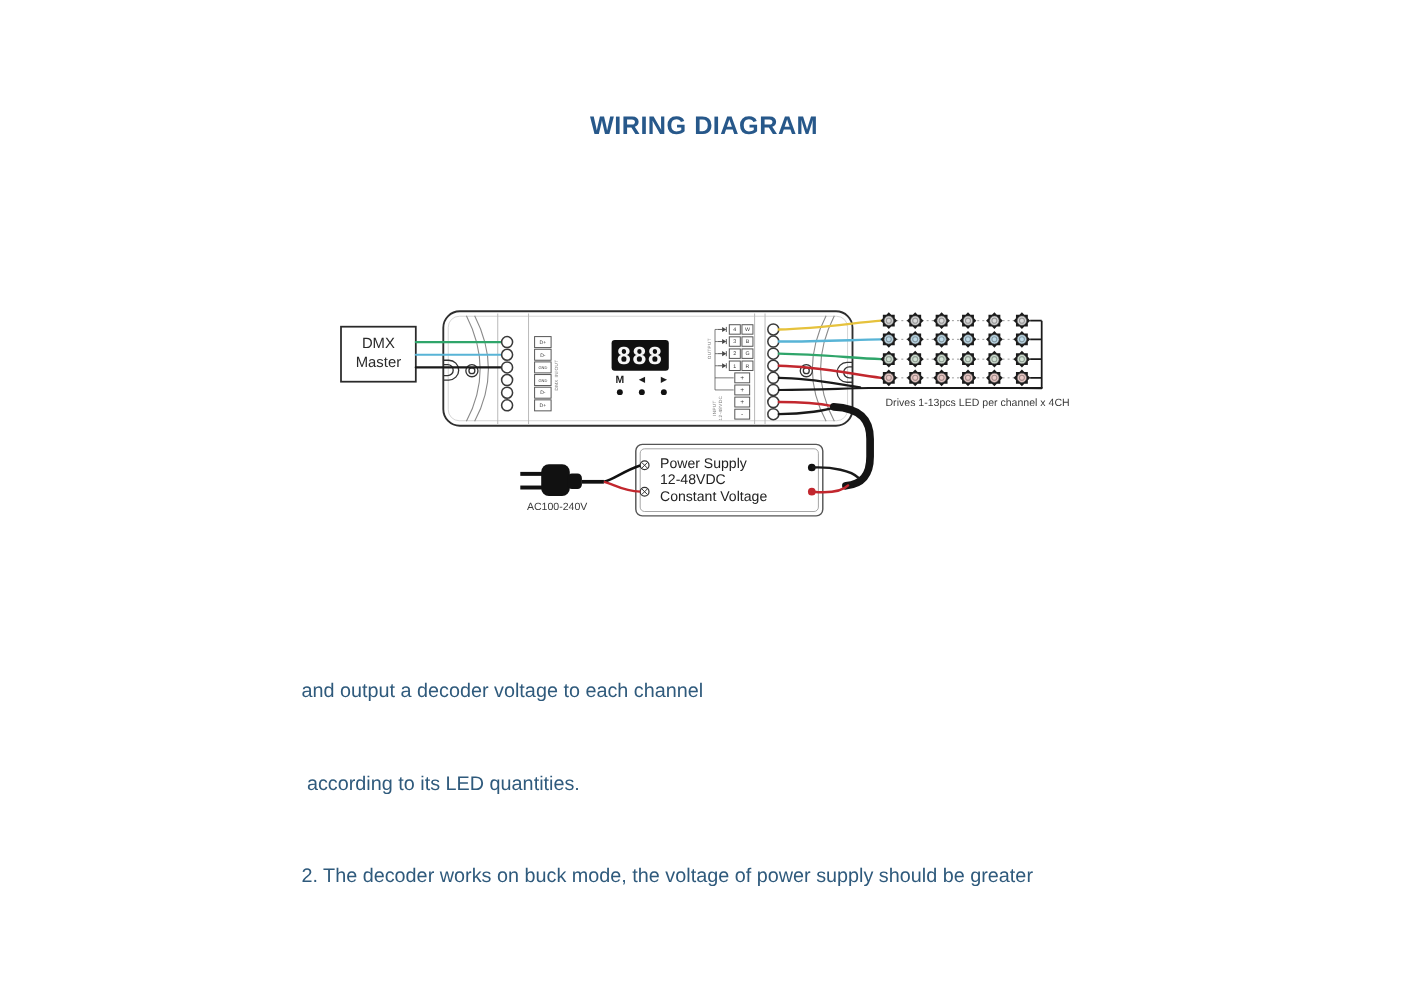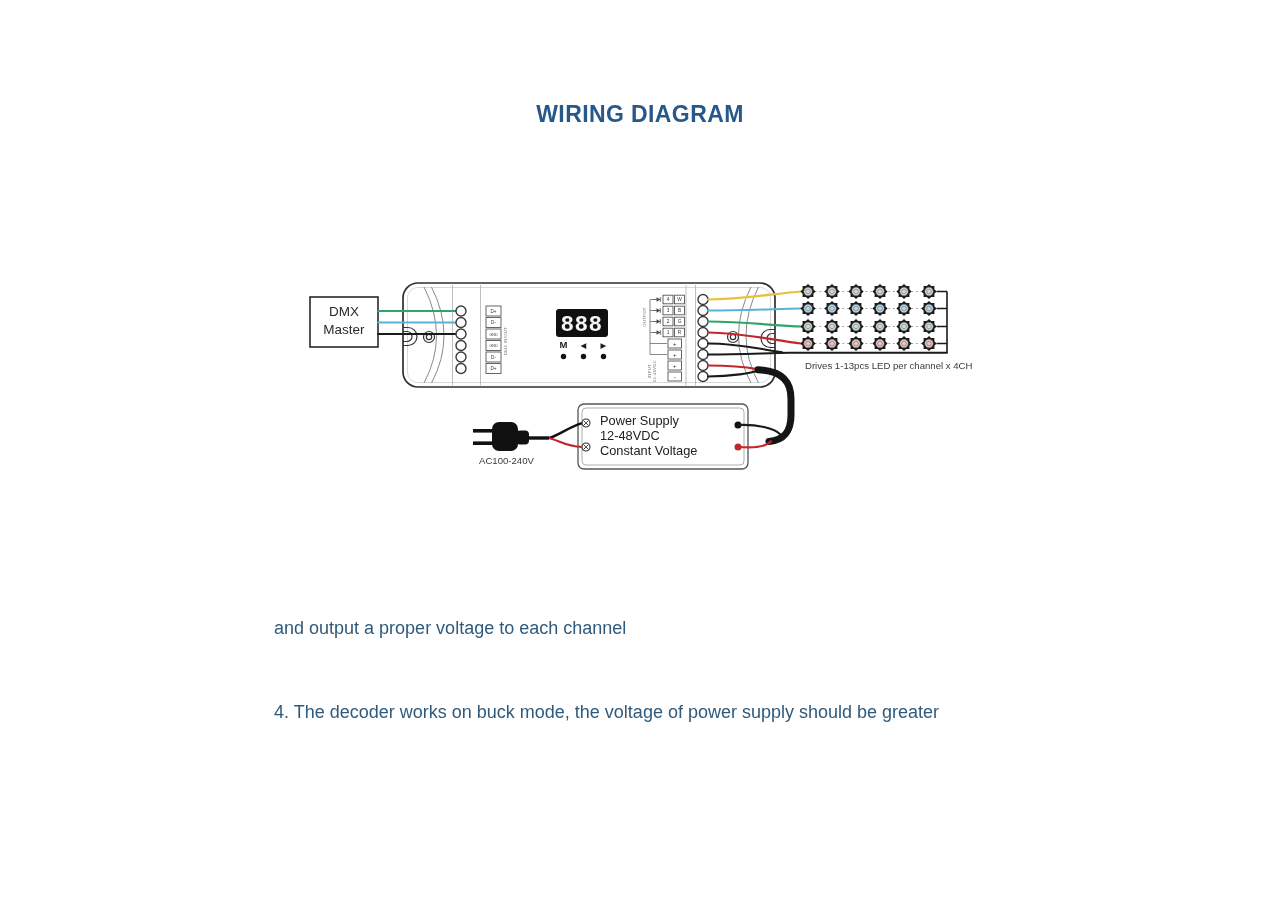--- a/index.html
+++ b/index.html
@@ -263,18 +263,19 @@
         <circle cx="929" cy="343.5" r="2.3" fill="none" stroke="rgba(0,0,0,.3)" stroke-width="1"></circle>
         <path d="M708,365.5 C728,365.5 746,367 757,369.2" fill="none" stroke="#c2272e" stroke-width="2.2" stroke-linecap="round"></path>
         <path d="M708,376.5 C732,376.5 752,372.8 758,370.4" fill="none" stroke="#1a1a1a" stroke-width="2.2" stroke-linecap="round"></path>
         <path d="M758,369.8 C784,371 791,383 791,399 L791,415 C791,432.5 783.5,440 769,441.6" fill="none" stroke="#151515" stroke-width="7" stroke-linecap="round"></path>
         <path d="M739,425 C757,424.3 774,428 780.5,434.5" fill="none" stroke="#1a1a1a" stroke-width="2.2" stroke-linecap="round"></path>
         <path d="M739,447 C757,448.6 766.5,446 771,441.3" fill="none" stroke="#c2272e" stroke-width="2.2" stroke-linecap="round"></path>
       </g>
   </svg>
 
   <div class="notes" style="color: rgb(47, 90, 124);">
-    <div>and output a proper voltage to each channel</div>
-    <div>4. The decoder works on buck mode, the voltage of power supply should be greater</div>
+    <div>and output a decoder voltage to each channel</div>
+    <div> according to its LED quantities.</div>
+    <div>2. The decoder works on buck mode, the voltage of power supply should be greater</div>
     
   </div>
 
 </div>
 
 </body></html>

